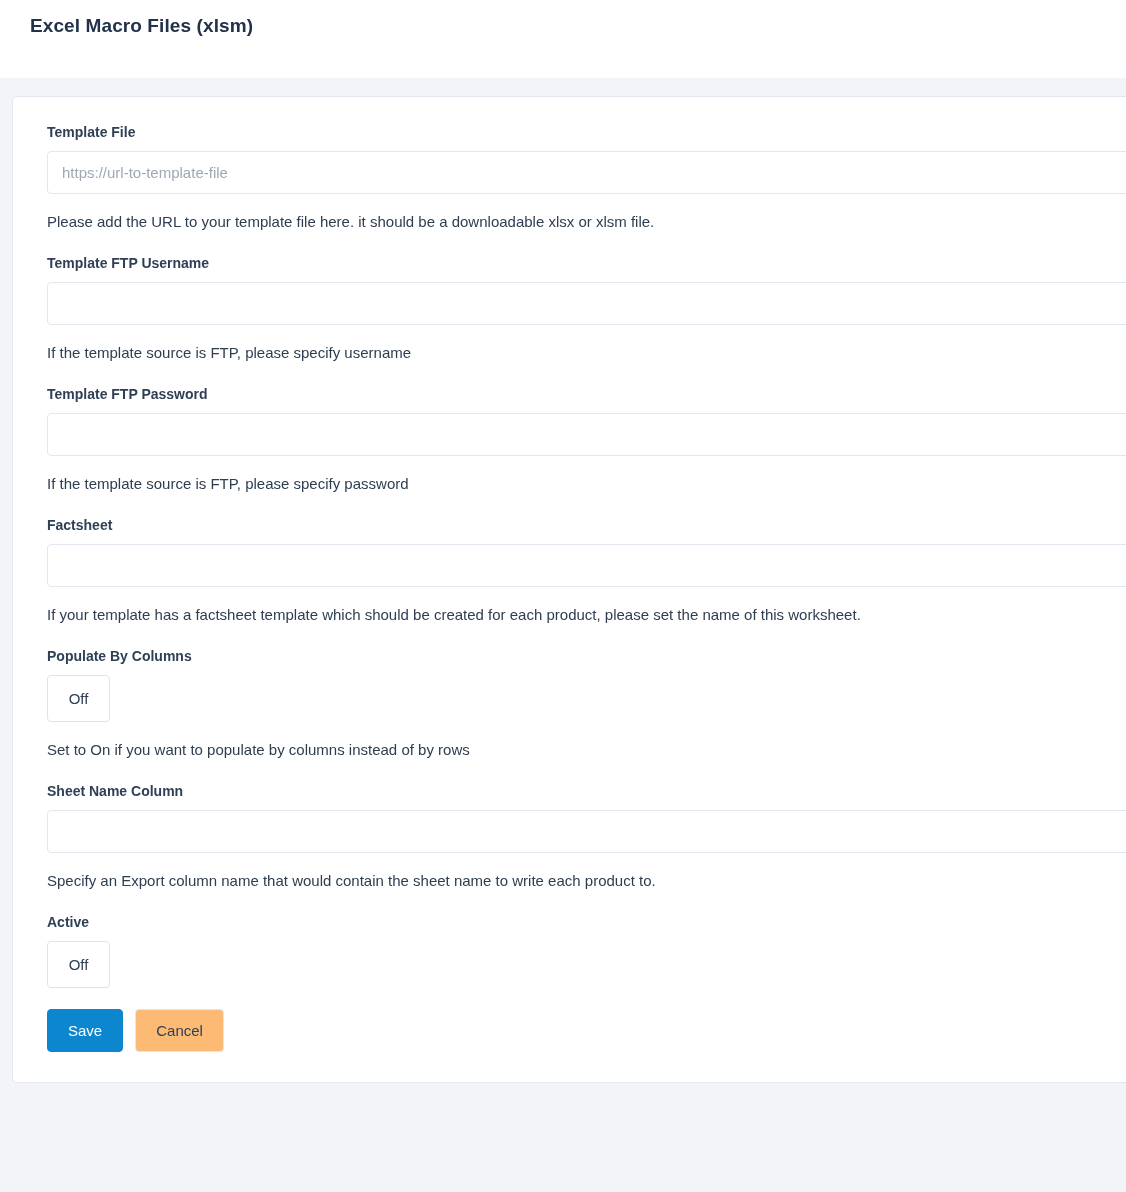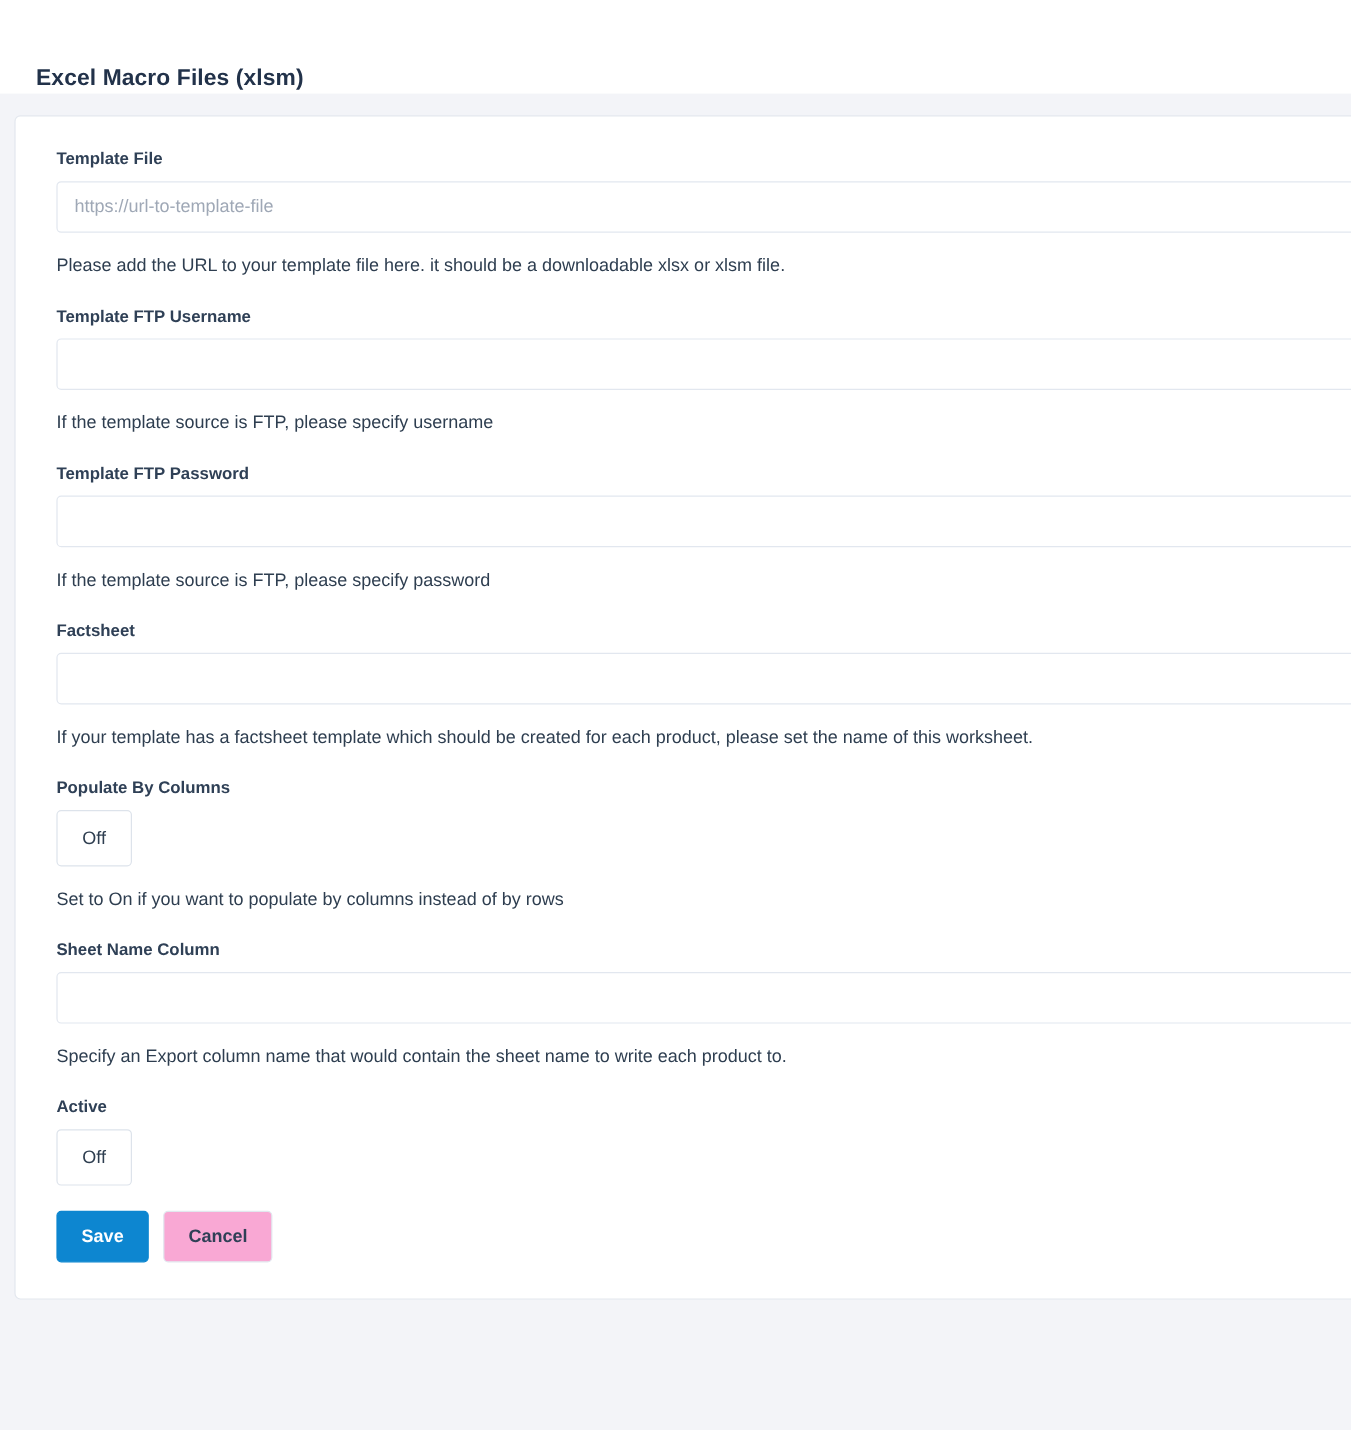--- a/index.html
+++ b/index.html
@@ -14,21 +14,21 @@
     color: #2e3e50;
     overflow: hidden;
   }
 
   
   .page-header {
     background: #ffffff;
     height: 78px;
     box-sizing: border-box;
     display: flex;
-    align-items: flex-end;
+    align-items: flex-start;
     padding: 14px 0 0 30px;
   }
   .page-title {
     font-size: 19px;
     font-weight: bold;
     color: #22324a;
     letter-spacing: .1px;
     line-height: 24px;
   }
 
@@ -100,36 +100,36 @@
   
   .button-row {
     margin-top: 21px;
     display: flex;
     align-items: center;
     gap: 12px;
   }
   .btn {
     font-family: "Liberation Sans", sans-serif;
     font-size: 15px;
-    font-weight: bold;
+    font-weight: normal;
     border-radius: 4px;
     cursor: pointer;
     box-sizing: border-box;
     height: 43px;
     padding: 0 20px;
     border: 1px solid transparent;
     line-height: 1;
   }
   .btn-primary {
     background: #0d86d0;
     color: #ffffff;
     border-color: #0d86d0;
   }
   .btn-secondary {
-    background: #f9a8d4;
+    background: #fdba74;
     color: #2f4056;
     border-color: #e2e7ee;
   }
 </style>
 </head>
 <body>
 
 <div class="page-header">
   <div class="page-title">Excel Macro Files (xlsm)</div>
 </div>

